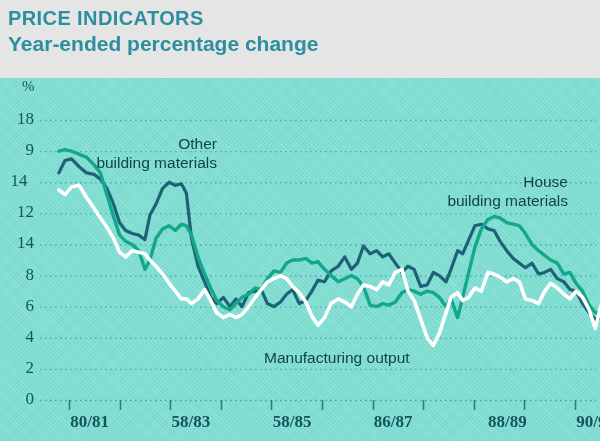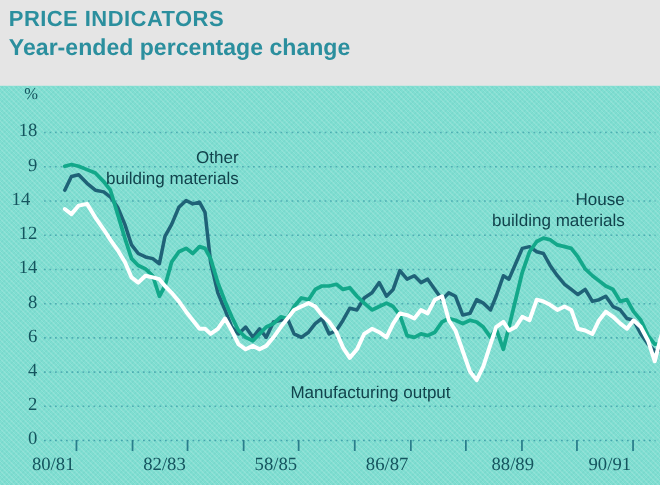--- a/index.html
+++ b/index.html
@@ -52,21 +52,21 @@
   
   .ytick-label, .xtick-label, .unit-label {
     position: absolute;
     color: #14545e;
     font-size: 17px;
     font-family: "Liberation Serif", serif;
     white-space: nowrap;
   }
   .ytick-label { text-align: right; width: 30px; }
   .unit-label { font-size: 15px; }
-  .xtick-label { text-align: left; width: 80px; font-size: 17px; }
+  .xtick-label { text-align: right; width: 80px; font-size: 17px; font-weight: bold; }
   
   .annot {
     position: absolute;
     color: #11434c;
     font-size: 15.5px;
     font-family: "Liberation Sans", sans-serif;
     line-height: 19px;
     white-space: nowrap;
   }
   .annot.center { text-align: right; }
@@ -118,21 +118,21 @@
         <div class="ytick-label" style="left: 4px; top: 279.889px;">2</div>
         <div class="ytick-label" style="left: 4px; top: 248.778px;">4</div>
         <div class="ytick-label" style="left: 4px; top: 217.667px;">6</div>
         <div class="ytick-label" style="left: 4px; top: 186.556px;">8</div>
         <div class="ytick-label" style="left: 4px; top: 155.444px;">14</div>
         <div class="ytick-label" style="left: 4px; top: 124.333px;">12</div>
         <div class="ytick-label" style="left: 4px; top: 93.2222px; text-align: center;">14</div>
         <div class="ytick-label" style="left: 4px; top: 62.1111px;">9</div>
         <div class="ytick-label" style="left: 4px; top: 31px;">18</div>
         <div class="xtick-label" style="left: 29px; top: 334px;">80/81</div>
-        <div class="xtick-label" style="left: 130.2px; top: 334px;">82/83</div>
+        <div class="xtick-label" style="left: 130.2px; top: 334px;">58/83</div>
         <div class="xtick-label" style="left: 231.4px; top: 334px;">58/85</div>
         <div class="xtick-label" style="left: 332.6px; top: 334px;">86/87</div>
         <div class="xtick-label" style="left: 433.8px; top: 334px; padding-left: 13px;">88/89</div>
         <div class="xtick-label" style="left: 535px; top: 334px;">90/91</div>
         <div class="annot center" style="left: 93px; top: 56px; width: 124px;">
           <div>Other</div>
           <div>building materials</div>
         </div>
         <div class="annot center" style="left: 388px; top: 94px; width: 180px;">
           <div>House</div>

